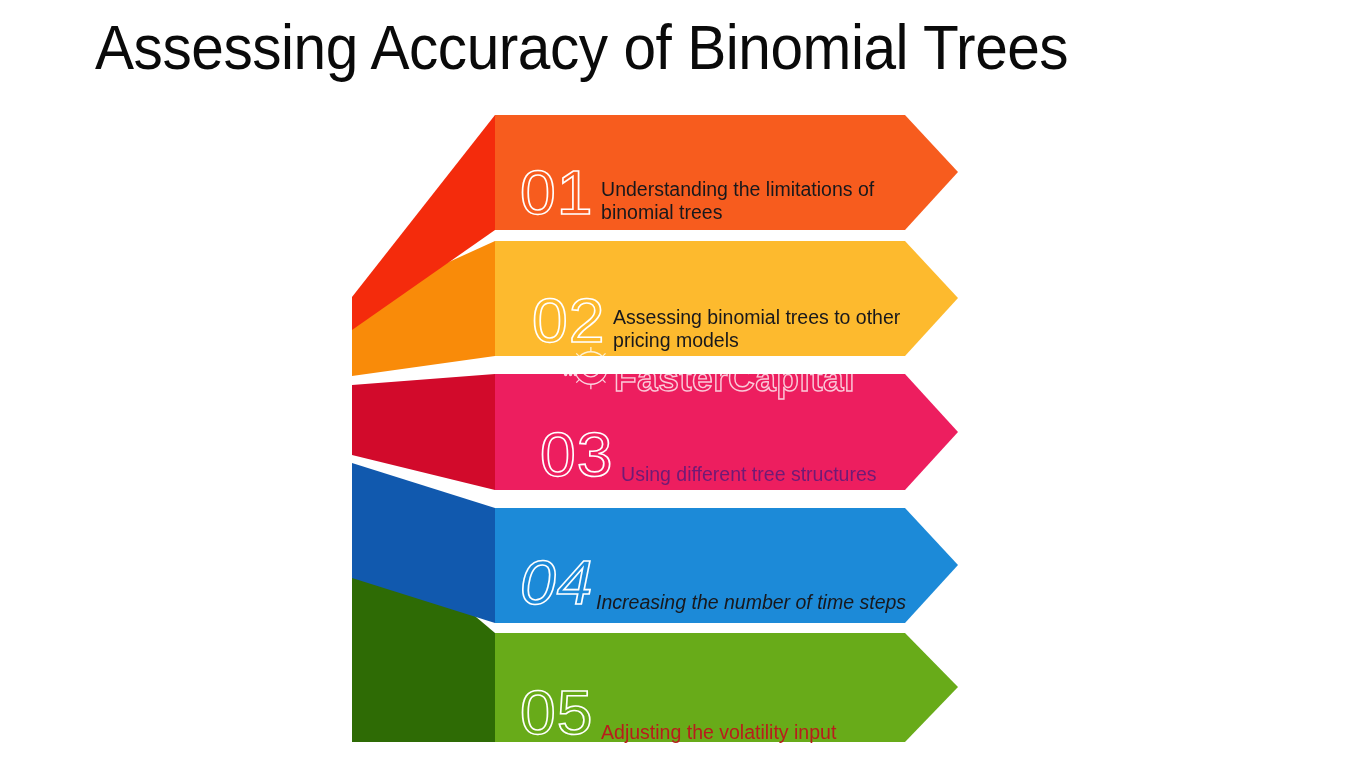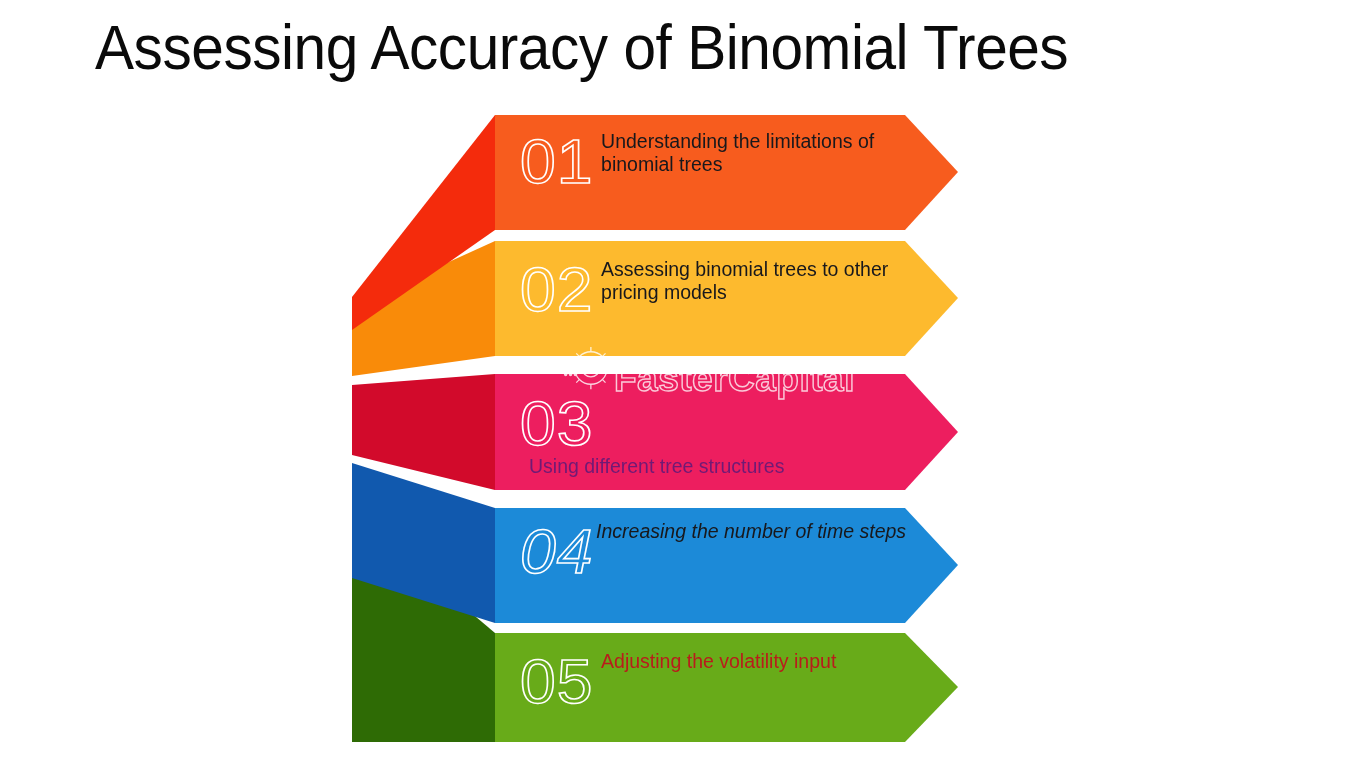--- a/index.html
+++ b/index.html
@@ -30,22 +30,23 @@
   
   #infographic{
     position:absolute;left:0;top:0;
     width:1350px;height:759px;
   }
 
   
   .band-text{
     position:absolute;
     display:flex;
-    align-items:flex-start;
+    align-items:flex-end;
     pointer-events:none;
+    margin-top:8px;
   }
   .band-num{
     font-family:"Liberation Sans", sans-serif;
     font-size:63px;
     line-height:63px;
     font-weight:300;
     color:transparent;
     -webkit-text-stroke:1.6px #ffffff;
     text-shadow:none;
     letter-spacing:1px;
@@ -108,26 +109,26 @@
 
     <polygon points="352,297 495,115 495,230 352,330" fill="#F42B0C"></polygon>
     <polygon points="495,115 905,115 958,172 905,230 495,230" fill="#F75C1E"></polygon>
   </svg>
 
   <div class="band-text" style="left:520px;top:130px;width:400px;height:86px;">
     <div class="band-num" style="-webkit-text-stroke-color: rgb(255, 255, 255);">01</div>
     <div class="band-label" style="color: rgb(24, 24, 28);">Understanding the limitations of binomial trees</div>
   </div>
 
-  <div class="band-text" style="left:520px;top:258px;width:400px;height:86px;">
+  <div class="band-text" style="left:532px;top:258px;width:400px;height:86px;">
     <div class="band-num" style="-webkit-text-stroke-color: rgb(255, 255, 255);">02</div>
     <div class="band-label" style="color: rgb(24, 24, 28);">Assessing binomial trees to other pricing models</div>
   </div>
 
-  <div class="band-text" style="left:520px;top:392px;width:420px;height:86px;flex-direction:column;">
+  <div class="band-text" style="left:540px;top:392px;width:420px;height:86px;">
     <div class="band-num" style="-webkit-text-stroke-color: rgb(255, 255, 255);">03</div>
     <div class="band-label" style="max-width: 340px; color: #701a75;">Using different tree structures</div>
   </div>
 
   <div class="band-text" style="left:520px;top:520px;width:400px;height:86px;font-style:italic;">
     <div class="band-num" style="-webkit-text-stroke-color: rgb(255, 255, 255);">04</div>
     <div class="band-label" style="margin-left: 4px; color: rgb(24, 24, 28);">Increasing the number of time steps</div>
   </div>
 
   <div class="band-text" style="left:520px;top:650px;width:420px;height:86px;">

